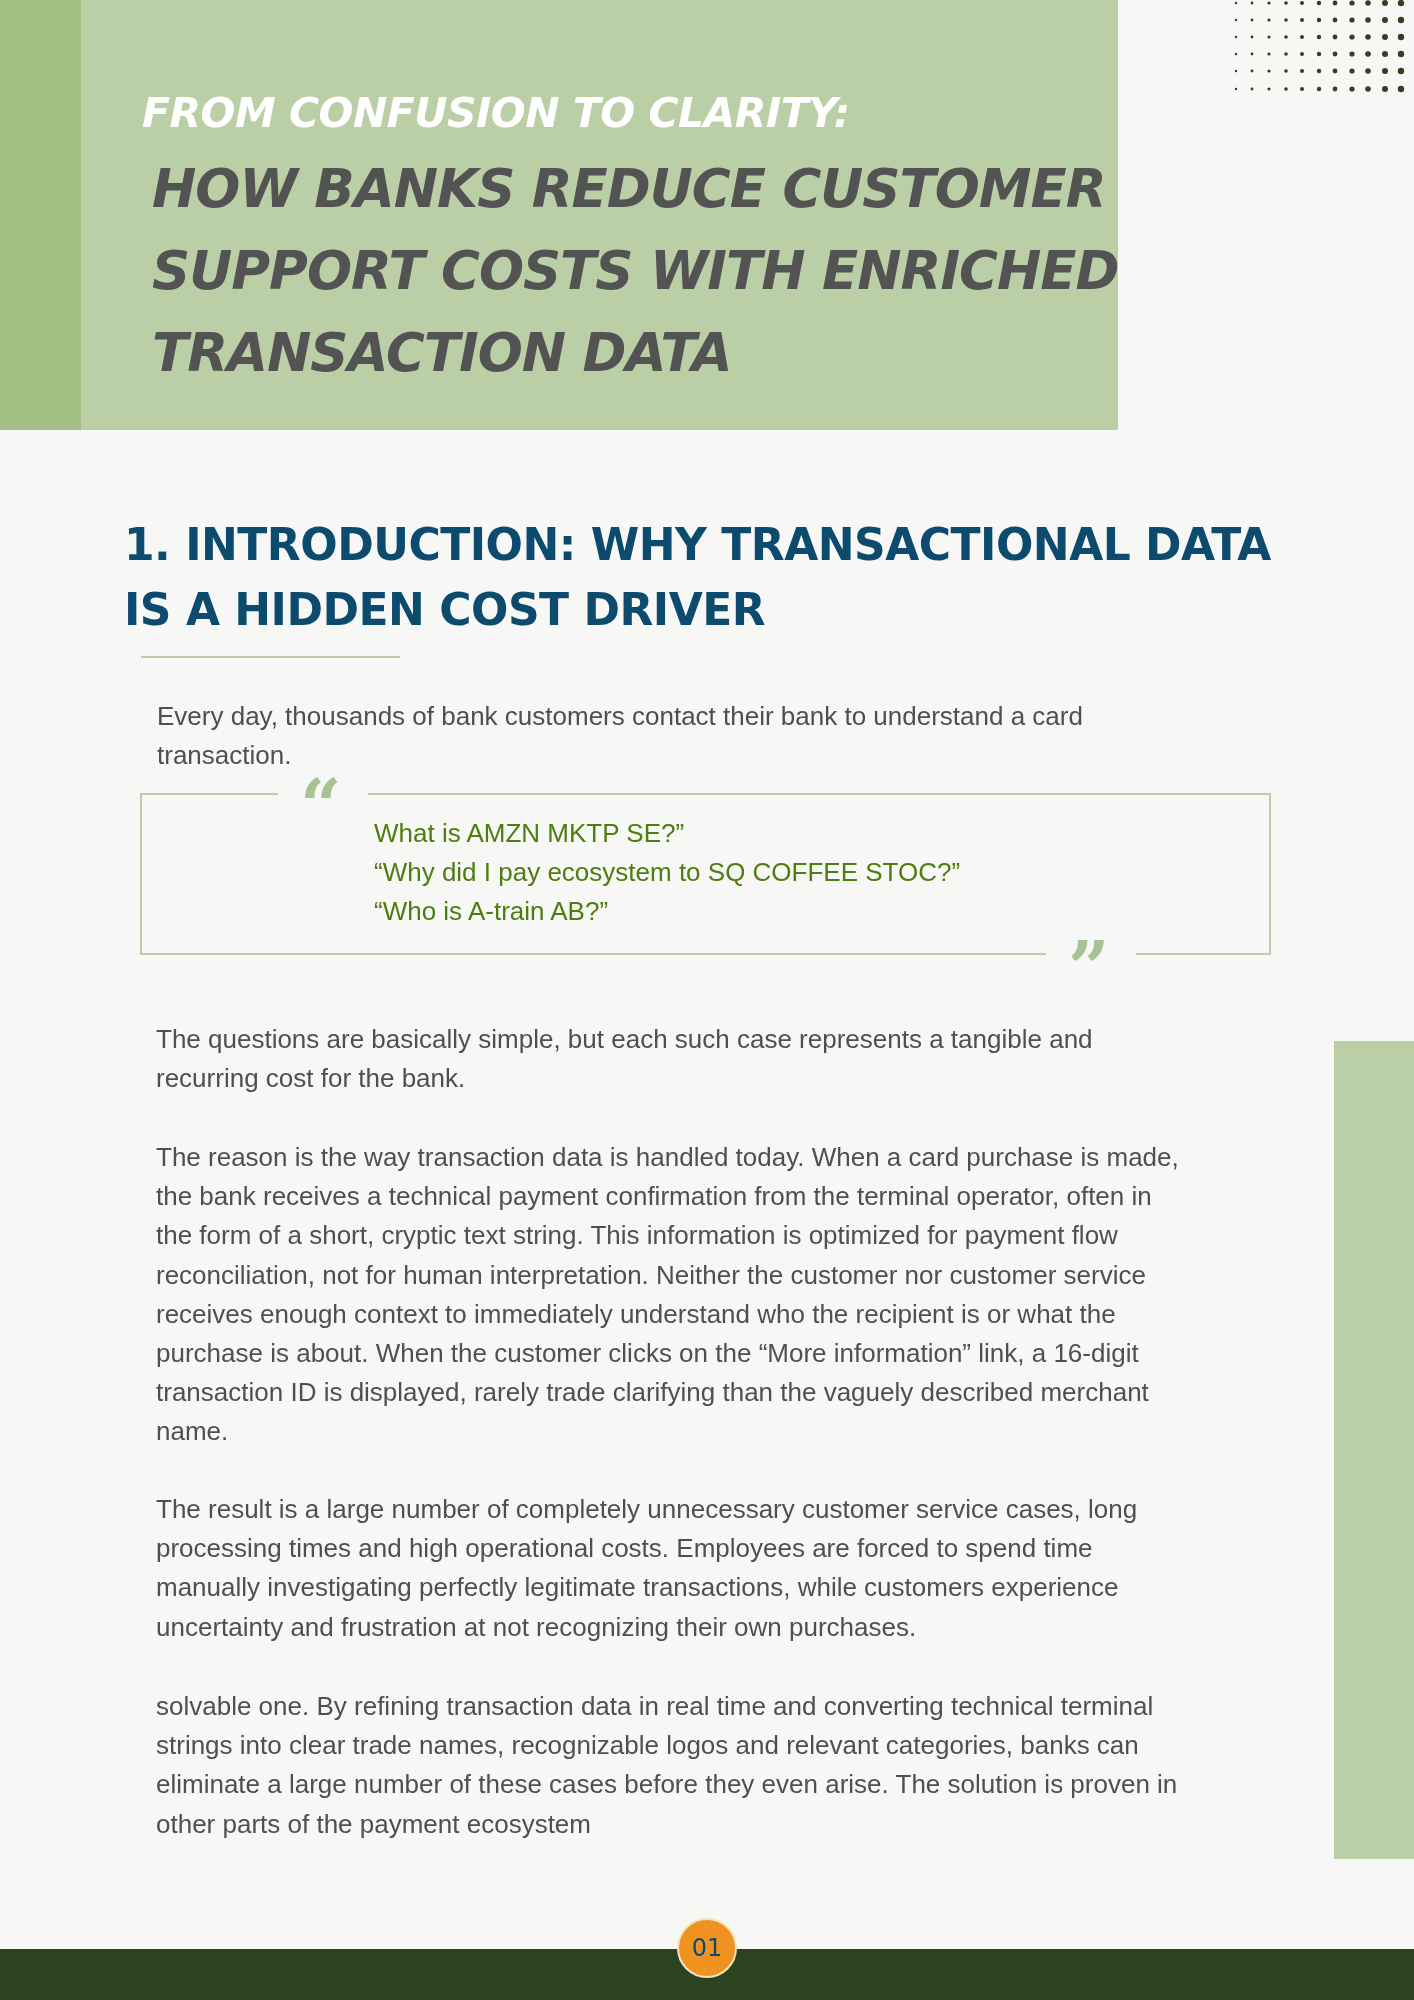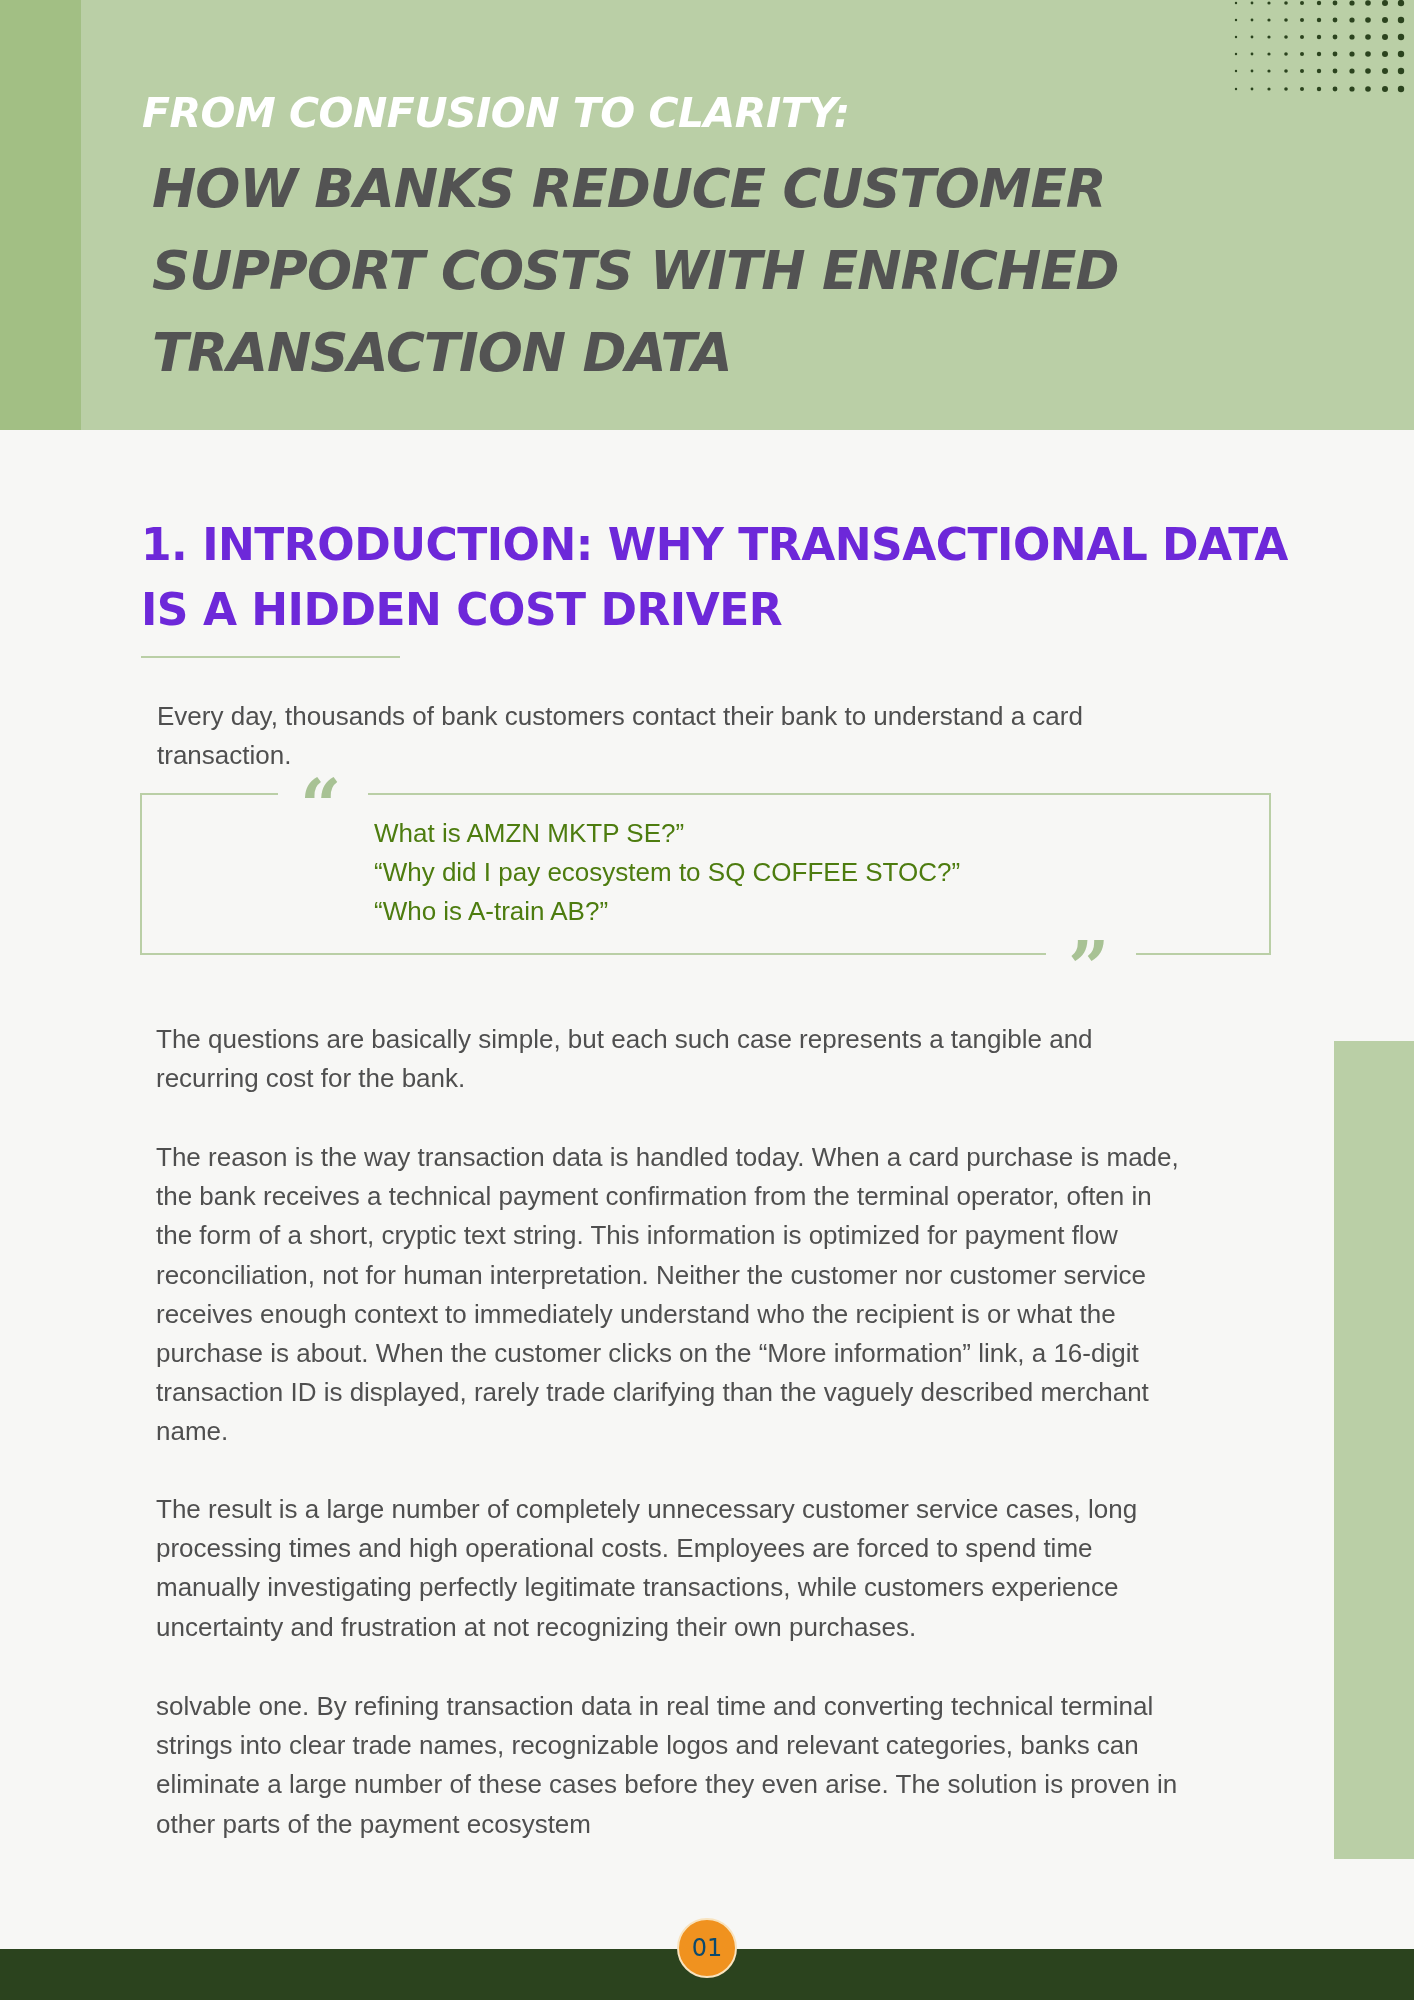--- a/index.html
+++ b/index.html
@@ -12,21 +12,21 @@
       position: relative;
       overflow: hidden;
       background: #f7f7f5;
       font-family: "Liberation Sans", sans-serif;
       color: #4f4f4f;
     }
     
     .header {
       position: absolute;
       left: 0; top: 0;
-      width: 1414px;
+      width: 1118px;
       height: 430px;
       background: #bacfa6;
     }
     .header-strip {
       position: absolute;
       left: 0; top: 0;
       width: 81px;
       height: 430px;
       background: #a2bf84;
     }
@@ -63,30 +63,30 @@
       font-size: 53px;
       letter-spacing: -1px;
       color: #535353;
       line-height: 82px;
     }
     .title-main span { display: block; white-space: nowrap; }
 
     
     .section-heading {
       position: absolute;
-      left: 141px;
+      left: 124px;
       top: 512px;
       width: 1150px;
       margin: 0;
       font-family: "DejaVu Sans", sans-serif;
       font-weight: bold;
       font-size: 44px;
       letter-spacing: -0.5px;
       line-height: 65px;
-      color: #6d28d9;
+      color: #0c4a6e;
     }
     .section-heading span { display: block; white-space: nowrap; }
     .heading-rule {
       position: absolute;
       left: 141px;
       top: 656px;
       width: 259px;
       height: 2px;
       background: #bacfa6;
     }

